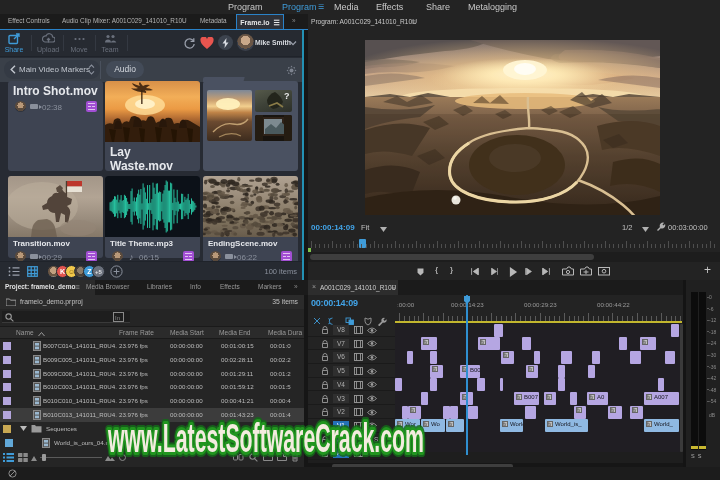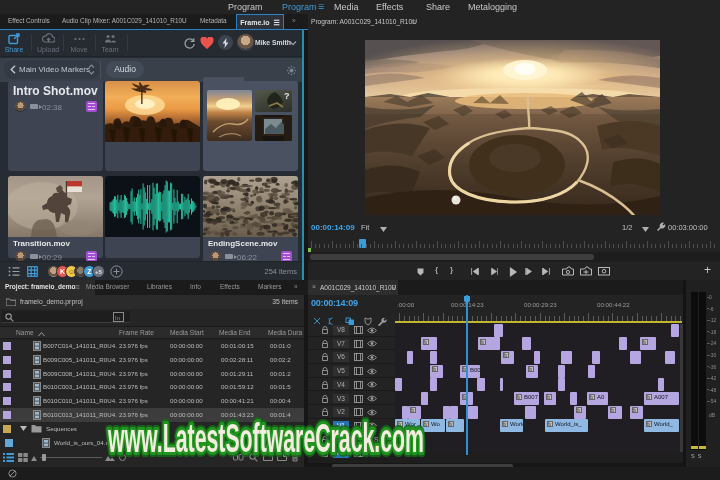--- a/index.html
+++ b/index.html
@@ -167,20 +167,29 @@
           <svg width="95" height="61" viewBox="0 0 95 61" style="position:absolute;left:0;top:0;">
             <ellipse cx="40" cy="24" rx="20" ry="10" fill="#ffdf9a" opacity="0.8"></ellipse>
             <ellipse cx="40" cy="23" rx="10" ry="5" fill="#fff3cc" opacity="0.9"></ellipse>
             <path d="M36 11 q-7 -1 -10 -4 q4 1 7 0 q-5 -2 -6 -5 q4 2 8 3 q-2 -3 0 -4 q1 2 3 4 q3 -2 7 -1 q-3 2 -4 3 q4 0 7 2 q-5 1 -8 0 q2 2 1 3 z" fill="#4a2d14"></path>
             <rect x="36.2" y="9" width="1.3" height="14" fill="#3a2410"></rect>
             <path d="M0 61 V44 q4 -3 8 -1 l1 -4 q3 -3 6 -1 l2 5 q3 -4 7 -2 l2 -5 q4 -2 6 0 l2 5 q3 -3 7 -1 l2 -4 q4 -2 6 1 l2 5 q4 -3 7 -1 l3 -4 q4 -1 6 1 l2 5 q4 -2 7 0 l2 -4 q4 -1 7 1 L95 46 V61 Z" fill="#321d0c"></path>
             <path d="M4 48 l3 13 h2 l2 -12 z M18 46 l2 15 h3 l2 -14 z M34 47 l2 14 h3 l1 -13 z M50 46 l2 15 h3 l2 -14 z M66 48 l2 13 h3 l1 -12 z M82 47 l2 14 h3 l1 -13 z" fill="#241404"></path>
             <path d="M10 42 q3 -5 6 0 l1 6 h-8 Z M29 39 q3 -6 7 0 l1 7 h-9 Z M55 40 q3 -5 6 0 l1 6 h-8 Z M75 41 q3 -5 6 0 l1 6 h-8 Z" fill="#28170a"></path>
           </svg>
         </div>
+        <div class="meta">
+            <div class="name">Lay Waste.mov</div>
+          <div class="sub">
+              <span class="av"></span>
+              <span class="cam"></span>
+              <span style="position:absolute;left:29px;top:2px;">03:24</span>
+              <span class="badge"></span>
+            </div>
+        </div>
       </div>
       <div class="card" style="left:203px;top:51px;height:90px;background:#4a5161;">
         <div style="position:absolute;left:0;top:-4px;width:40px;height:5px;background:#4a5161;border-radius:2px 0 0 0;"></div>
         <div style="position:absolute;left:36px;top:-4px;width:10px;height:5px;background:linear-gradient(105deg,#4a5161 45%,transparent 55%);"></div>
         <div style="position:absolute;left:4px;top:9px;width:45px;height:51px;border-radius:2px;overflow:hidden;background:linear-gradient(180deg,#7d8898 0%,#caa070 20%,#f2cf8e 32%,#c08448 44%,#6b4a30 62%,#3d2c1e 100%);">
           <svg width="45" height="51" viewBox="0 0 45 51">
               <ellipse cx="21" cy="14" rx="12" ry="6" fill="#fff0bc" opacity="0.95"></ellipse>
               <path d="M6 42 q10 -10 20 -8 q10 2 15 -5" fill="none" stroke="#caa878" stroke-width="1.4" opacity="0.9"></path>
               <path d="M12 47 q12 -6 22 -1" fill="none" stroke="#b89868" stroke-width="1.2" opacity="0.8"></path>
             </svg>
@@ -223,20 +232,29 @@
               <span style="position:absolute;left:29px;top:2px;text-align:right;">00:29</span>
               <span class="badge"></span>
             </div>
         </div>
       </div>
       <div class="card" style="left:105px;top:146px;height:82px;">
         <div class="thumb" style="background:#0c1118;">
           <svg width="95" height="61" viewBox="0 0 95 61" style="position:absolute;left:0;top:0;" id="wave">
               <path d="M4.0 30.5 L4.0 30.5 M5.1 26.3 L5.1 34.7 M6.2 25.8 L6.2 35.2 M7.3 24.6 L7.3 36.4 M8.4 23.2 L8.4 37.8 M9.5 20.2 L9.5 40.8 M10.6 20.5 L10.6 40.5 M11.7 23.7 L11.7 37.3 M12.8 18.8 L12.8 42.2 M13.9 26.4 L13.9 34.6 M15.0 23.7 L15.0 37.3 M16.1 19.1 L16.1 41.9 M17.2 24.8 L17.2 36.2 M18.3 24.0 L18.3 37.0 M19.4 18.8 L19.4 42.2 M20.5 19.8 L20.5 41.2 M21.6 21.9 L21.6 39.1 M22.7 25.6 L22.7 35.4 M23.8 28.1 L23.8 32.9 M24.9 28.0 L24.9 33.0 M26.0 15.1 L26.0 45.9 M27.1 12.5 L27.1 48.5 M28.2 25.2 L28.2 35.8 M29.3 21.5 L29.3 39.5 M30.4 25.5 L30.4 35.5 M31.5 21.4 L31.5 39.6 M32.6 17.7 L32.6 43.3 M33.7 13.7 L33.7 47.3 M34.8 18.7 L34.8 42.3 M35.9 13.0 L35.9 48.0 M37.0 27.4 L37.0 33.6 M38.1 7.4 L38.1 53.6 M39.2 11.5 L39.2 49.5 M40.3 16.4 L40.3 44.6 M41.4 22.8 L41.4 38.2 M42.5 9.1 L42.5 51.9 M43.6 27.2 L43.6 33.8 M44.7 9.0 L44.7 52.0 M45.8 26.7 L45.8 34.3 M46.9 23.1 L46.9 37.9 M48.0 6.7 L48.0 54.3 M49.1 11.7 L49.1 49.3 M50.2 17.9 L50.2 43.1 M51.3 7.7 L51.3 53.3 M52.4 7.3 L52.4 53.7 M53.5 16.6 L53.5 44.4 M54.6 15.5 L54.6 45.5 M55.7 16.1 L55.7 44.9 M56.8 25.7 L56.8 35.3 M57.9 17.6 L57.9 43.4 M59.0 14.3 L59.0 46.7 M60.1 9.0 L60.1 52.0 M61.2 4.5 L61.2 56.5 M62.3 5.6 L62.3 55.4 M63.4 14.6 L63.4 46.4 M64.5 14.6 L64.5 46.4 M65.6 6.6 L65.6 54.4 M66.7 7.4 L66.7 53.6 M67.8 26.8 L67.8 34.2 M68.9 13.4 L68.9 47.6 M70.0 21.8 L70.0 39.2 M71.1 26.2 L71.1 34.8 M72.2 13.8 L72.2 47.2 M73.3 25.5 L73.3 35.5 M74.4 27.8 L74.4 33.2 M75.5 27.5 L75.5 33.5 M76.6 17.7 L76.6 43.3 M77.7 17.9 L77.7 43.1 M78.8 26.3 L78.8 34.7 M79.9 20.8 L79.9 40.2 M81.0 23.9 L81.0 37.1 M82.1 22.3 L82.1 38.7 M83.2 17.9 L83.2 43.1 M84.3 24.2 L84.3 36.8 M85.4 27.9 L85.4 33.1 M86.5 22.4 L86.5 38.6 M87.6 24.7 L87.6 36.3 M88.7 25.5 L88.7 35.5 M89.8 27.1 L89.8 33.9 M90.9 29.5 L90.9 31.5 " stroke="#2ad4ae" stroke-width="0.9" fill="none"></path>
             </svg>
+        </div>
+        <div class="meta m2">
+            <div class="name">Title Theme.mp3</div>
+          <div class="sub">
+              <span class="av"></span>
+              <span class="note" style="position:absolute;left:19px;top:1px;color:#8a909c;font-size:9px;">♪</span>
+              <span style="position:absolute;left:29px;top:2px;">06:15</span>
+              <span class="badge"></span>
+            </div>
         </div>
       </div>
       <div class="card" style="left:203px;top:146px;height:104px;">
         <div class="thumb" id="herd" style="background:linear-gradient(180deg,#b0a292 0%,#9a8c7a 35%,#81745f 70%,#685c4c 100%);">
             <svg width="95" height="61" style="position: absolute; left: 0px; top: 0px;">
               <ellipse cx="46.0" cy="13.8" rx="1.7" ry="2.5" fill="#3d342a" opacity="0.85"></ellipse>
               <ellipse cx="12.5" cy="15.8" rx="1.8" ry="1.1" fill="#554a3c" opacity="0.85"></ellipse>
               <ellipse cx="14.8" cy="43.0" rx="2.1" ry="2.1" fill="#2e2720" opacity="0.85"></ellipse>
               <ellipse cx="26.1" cy="6.1" rx="2.8" ry="1.8" fill="#645747" opacity="0.85"></ellipse>
               <ellipse cx="94.9" cy="38.7" rx="1.7" ry="2.2" fill="#3d342a" opacity="0.85"></ellipse>
@@ -528,21 +546,21 @@
         <div class="fav" style="left:56px;background:#e25550;color:#fff;">K</div>
         <div class="fav" style="left:65px;background:#f2c84b;color:#7a5a10;">☺</div>
         <div class="fav" style="left:74px;background:radial-gradient(circle at 50% 40%,#8a7a68 0 38%,#4a4038 39% 70%,#5d5850 71%);"></div>
         <div class="fav" style="left:83px;background:#3f9bd8;color:#fff;">Z</div>
         <div class="fav" style="left:92px;background:#6a707c;color:#e0e2e6;font-size:6px;">+5</div>
       </div>
       <svg style="position:absolute;left:110px;top:3px;" width="13" height="13" viewBox="0 0 13 13">
           <circle cx="6.5" cy="6.5" r="5.6" fill="none" stroke="#8a909c" stroke-width="1"></circle>
           <path d="M6.5 3.6 v5.8 M3.6 6.5 h5.8" stroke="#8a909c" stroke-width="1"></path>
         </svg>
-      <span style="position:absolute;right:7px;top:5px;color:#8a909c;font-size:7.5px;">254 items</span>
+      <span style="position:absolute;right:7px;top:5px;color:#8a909c;font-size:7.5px;">100 items</span>
     </div>
   </div>
   <div id="fio-right-line" class="abs"></div>
   <div id="ptabs" class="abs">
     <div style="position:absolute;left:0;top:0;width:95px;height:15px;background:#2b2b2b;"></div>
     <span style="left:5px;color:#e2e2e2;font-weight:bold;">Project: frameio_demo</span>
     <span style="left:75px;font-size:5.5px;top:4px;">☰</span>
     <span style="left:86px;">Media Browser</span>
     <span style="left:147px;">Libraries</span>
     <span style="left:190px;">Info</span>

